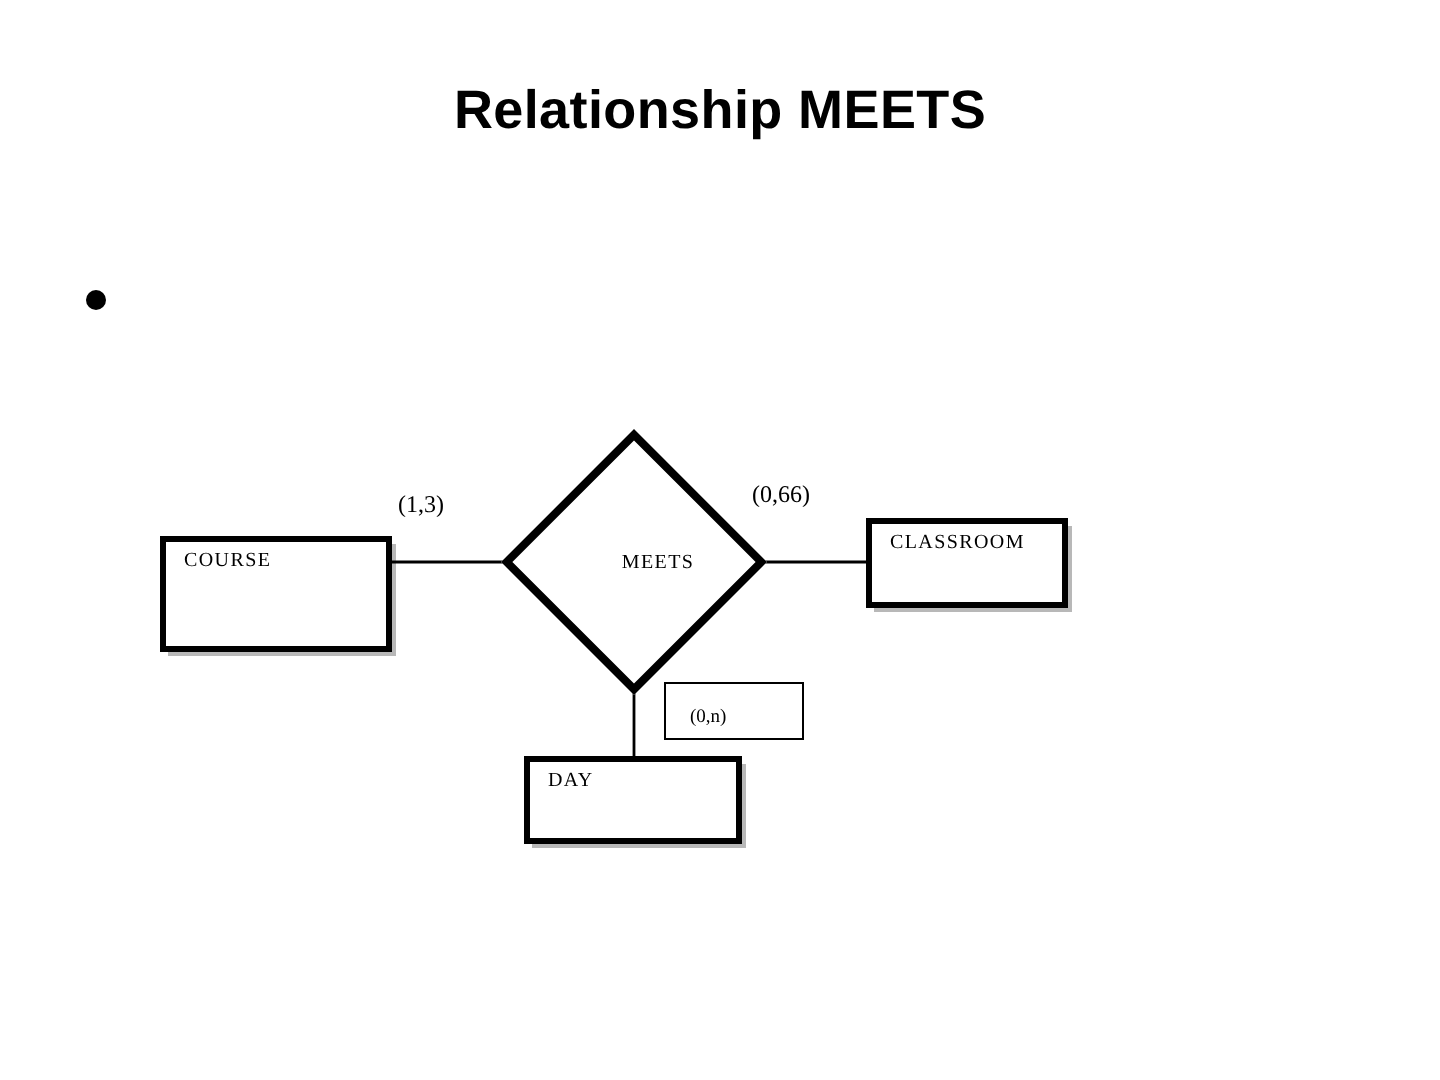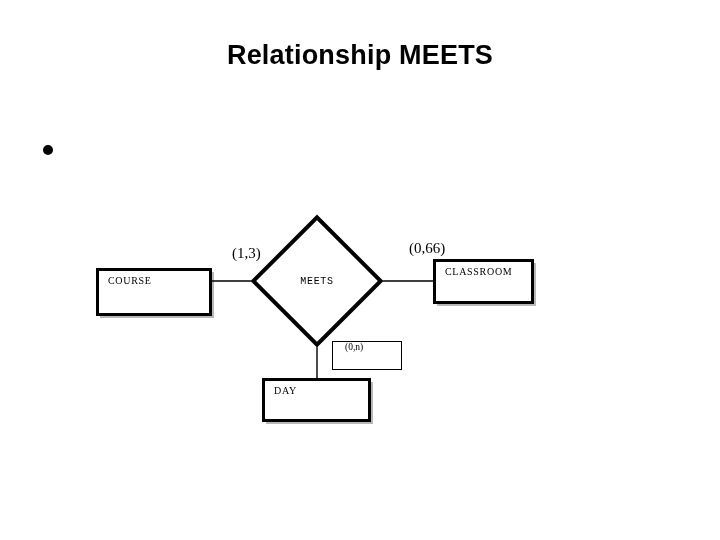--- a/index.html
+++ b/index.html
@@ -83,21 +83,21 @@
     position: absolute;
     left: 9px;
     top: 4px;
     font-family: "Liberation Serif", serif;
     font-size: 10px;
     letter-spacing: 0.7px;
     color: #000000;
     white-space: nowrap;
   }
 
-  #entity-course  { left: 80px;  top: 268px; width: 116px; height: 48px; margin-left: 16px; }
+  #entity-course  { left: 80px;  top: 268px; width: 116px; height: 58px; }
   #entity-classroom { left: 433px; top: 259px; width: 101px; height: 45px; }
   #entity-day     { left: 262px; top: 378px; width: 109px; height: 44px; }
 
   
   #relationship-meets {
     position: absolute;
     left: 270px;
     top: 234px;
     width: 94px;
     height: 94px;
@@ -108,60 +108,59 @@
     top: 0;
     width: 94px;
     height: 94px;
     background: #ffffff;
     border: 4px solid #000000;
     box-sizing: border-box;
     transform: rotate(45deg);
   }
   #relationship-meets .diamond-label {
     position: absolute;
-    left: 0;
+    left: 12px;
     top: 0;
     width: 94px;
     height: 94px;
     display: flex;
     align-items: center;
     justify-content: center;
-    font-family: Liberation Mono, monospace;
+    font-family: Liberation Serif, serif;
     font-size: 10px;
     letter-spacing: 0.7px;
     color: #000000;
     white-space: nowrap;
   }
 
   
   .cardinality-label {
     position: absolute;
     font-family: "Liberation Serif", serif;
-    font-size: 15px;
-    color: #000000;
-    white-space: nowrap;
-    margin-left: 33px;
+    font-size: 12px;
+    color: #000000;
+    white-space: nowrap;
   }
   #cardinality-course    { left: 199px; top: 245px; }
   #cardinality-classroom { left: 376px; top: 240px; }
 
   #cardinality-day-box {
     position: absolute;
     left: 332px;
     top: 341px;
     width: 70px;
     height: 29px;
     background: #ffffff;
     border: 1px solid #000000;
     box-sizing: border-box;
   }
   #cardinality-day-box .cardinality-text {
     position: absolute;
     left: 12px;
-    top: 0;
+    top: 12px;
     font-family: "Liberation Serif", serif;
     font-size: 9.5px;
     color: #000000;
     white-space: nowrap;
   }
 </style>
 </head>
 <body>
 
 <div id="slide">

